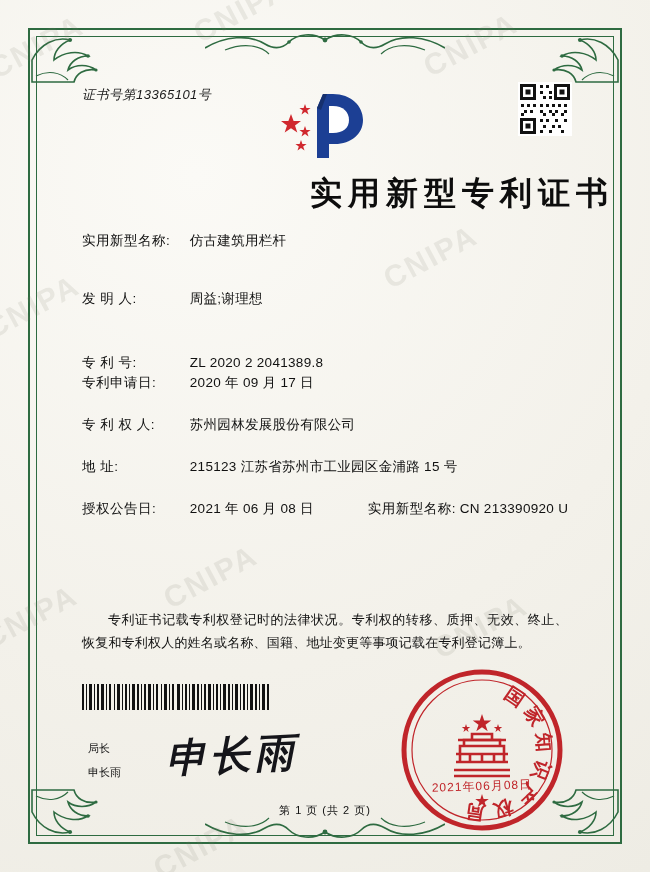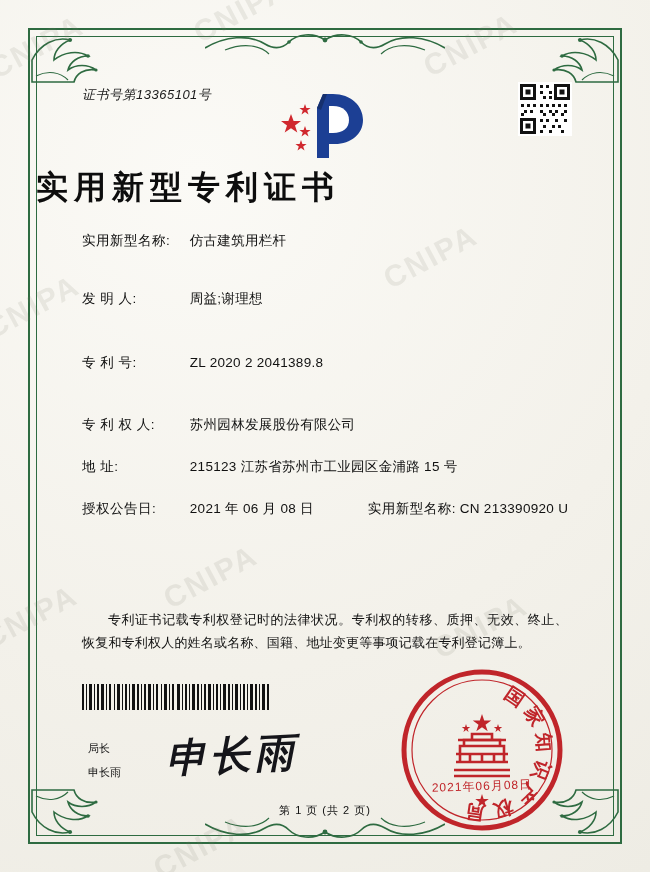--- a/index.html
+++ b/index.html
@@ -129,22 +129,22 @@
     transform: translateX(-50%);
     width: 96px;
     height: 76px;
   }
   #emblem svg { display:block; width:100%; height:100%; }
 
   #doc-title {
     position: absolute;
     left: 0;
     right: 0;
-    top: 130px;
-    text-align: left;
+    top: 136px;
+    text-align: right;
     font-family: "DejaVu Serif", serif;
     font-weight: bold;
     font-size: 32px;
     letter-spacing: 6px;
     color: #0d0d0d;
   }
 
   
   .field-row {
     position: absolute;
@@ -408,20 +408,24 @@
     <div class="field-row" id="row-inventor">
       <span class="field-label lbl-w-5">发 明 人:</span>
       <span class="field-value">周益;谢理想</span>
     </div>
 
     <div class="field-row" id="row-patentno">
       <span class="field-label lbl-w-5">专 利 号:</span>
       <span class="field-value">ZL 2020 2 2041389.8</span>
     </div>
 
+    <div class="field-row" id="row-appdate">
+      <span class="field-label lbl-w-5">专利申请日:</span>
+      <span class="field-value">2020 年 09 月 17 日</span>
+    </div>
 
     <div class="field-row" id="row-holder">
       <span class="field-label lbl-w-5">专 利 权 人:</span>
       <span class="field-value">苏州园林发展股份有限公司</span>
     </div>
 
     <div class="field-row" id="row-address">
       <span class="field-label lbl-w-5">地 址:</span>
       <span class="field-value">215123 江苏省苏州市工业园区金浦路 15 号</span>
     </div>

